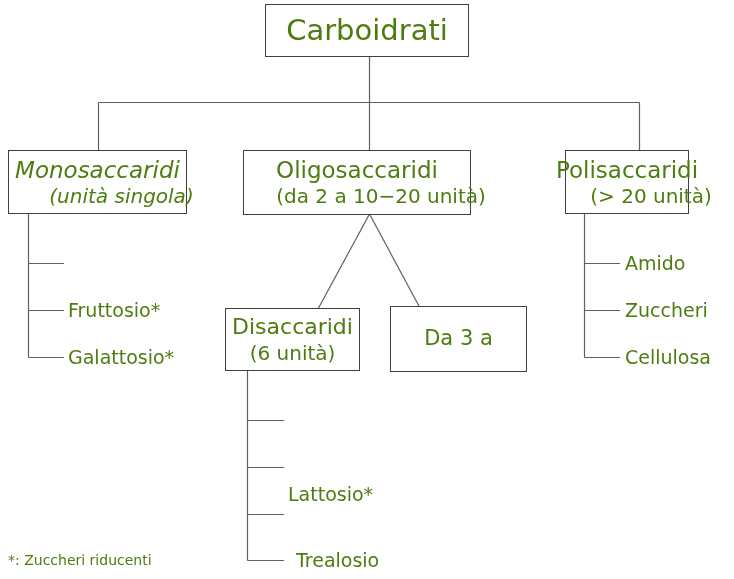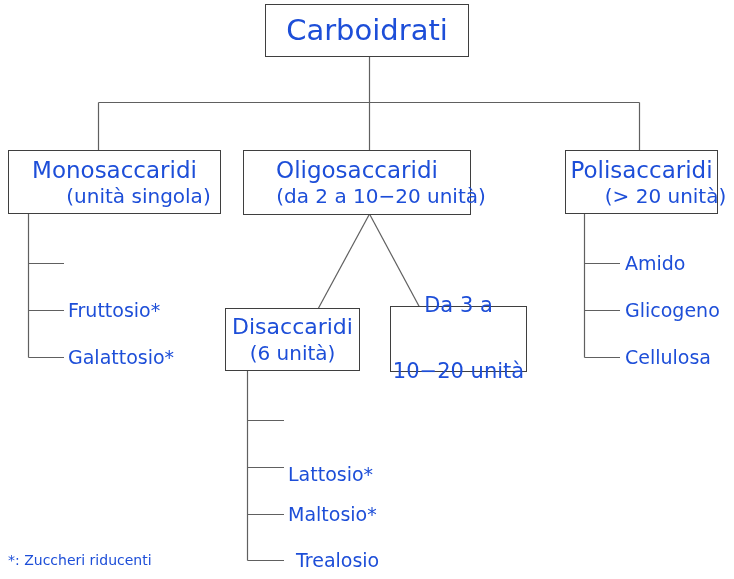--- a/index.html
+++ b/index.html
@@ -6,21 +6,21 @@
     margin: 0;
     padding: 0;
     background: #ffffff;
   }
   .canvas {
     position: relative;
     width: 734px;
     height: 579px;
     background: #ffffff;
     font-family: "DejaVu Sans", "Liberation Sans", sans-serif;
-    color: #1d4ed8;
+    color: #4d7c0f;
     overflow: hidden;
   }
   .connectors {
     position: absolute;
     left: 0;
     top: 0;
     width: 734px;
     height: 579px;
   }
   .box {
@@ -88,51 +88,49 @@
       <path d="M247.5 467.5 H284"></path>
       <path d="M247.5 514.5 H284"></path>
       <path d="M247.5 560.5 H284"></path>
     </g>
   </svg>
 
   <div class="box" style="left:265px; top:4px; width:204px; height:53px;">
     <div class="root-label">Carboidrati</div>
   </div>
 
-  <div class="box" style="left:8px; top:150px; width:213px; height:64px;">
+  <div class="box" style="left:8px; top:150px; width:179px; height:64px;font-style:italic;">
     <div class="l1-label">Monosaccaridi</div>
     <div class="l1-sub">(unità singola)</div>
   </div>
 
   <div class="box" style="left:243px; top:150px; width:228px; height:65px;">
     <div class="l1-label">Oligosaccaridi</div>
     <div class="l1-sub">(da 2 a 10−20 unità)</div>
   </div>
 
-  <div class="box" style="left:565px; top:150px; width:153px; height:64px;text-align:right;">
+  <div class="box" style="left:565px; top:150px; width:124px; height:64px;text-align:right;">
     <div class="l1-label">Polisaccaridi</div>
     <div class="l1-sub">(&gt; 20 unità)</div>
   </div>
 
   <div class="box" style="left:225px; top:308px; width:135px; height:63px;">
     <div class="l2-label">Disaccaridi</div>
     <div class="l2-sub">(6 unità)</div>
   </div>
 
   <div class="box" style="left:390px; top:306px; width:137px; height:66px;gap:40px;">
     <div class="l2b-line">Da 3 a</div>
-    <div class="l2b-line">10−20 unità</div>
   </div>
 
   <div class="leaf" style="left:68px; top:357px;">Galattosio*</div>
   <div class="leaf" style="left:68px; top:310px;">Fruttosio*</div>
 
   <div class="leaf" style="left:625px; top:263px;">Amido</div>
-  <div class="leaf" style="left:625px; top:310px;">Glicogeno</div>
+  <div class="leaf" style="left:625px; top:310px;">Zuccheri</div>
   <div class="leaf" style="left:625px; top:357px;">Cellulosa</div>
 
-  <div class="leaf" style="left:288px; top:474px;">Lattosio*</div>
-  <div class="leaf" style="left:288px; top:514px;">Maltosio*</div>
+  <div class="leaf" style="left:288px; top:494px;">Lattosio*</div>
   <div class="leaf" style="left:288px; top:560px;margin-left:8px;">Trealosio</div>
 
   <div class="footnote">*: Zuccheri riducenti</div>
 
 </div>
 
 </body></html>

